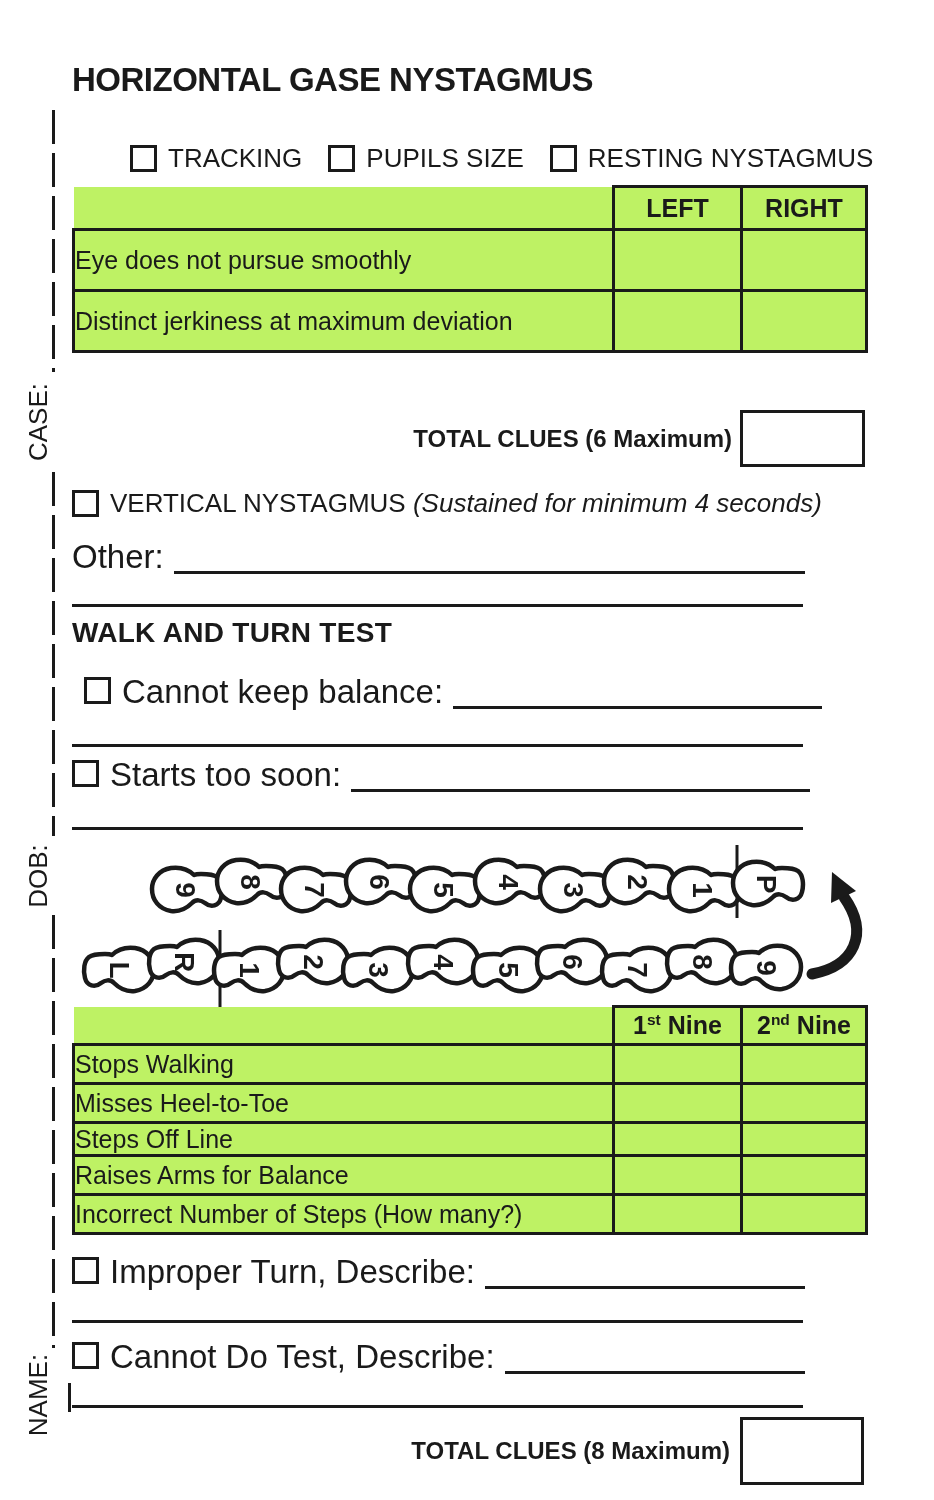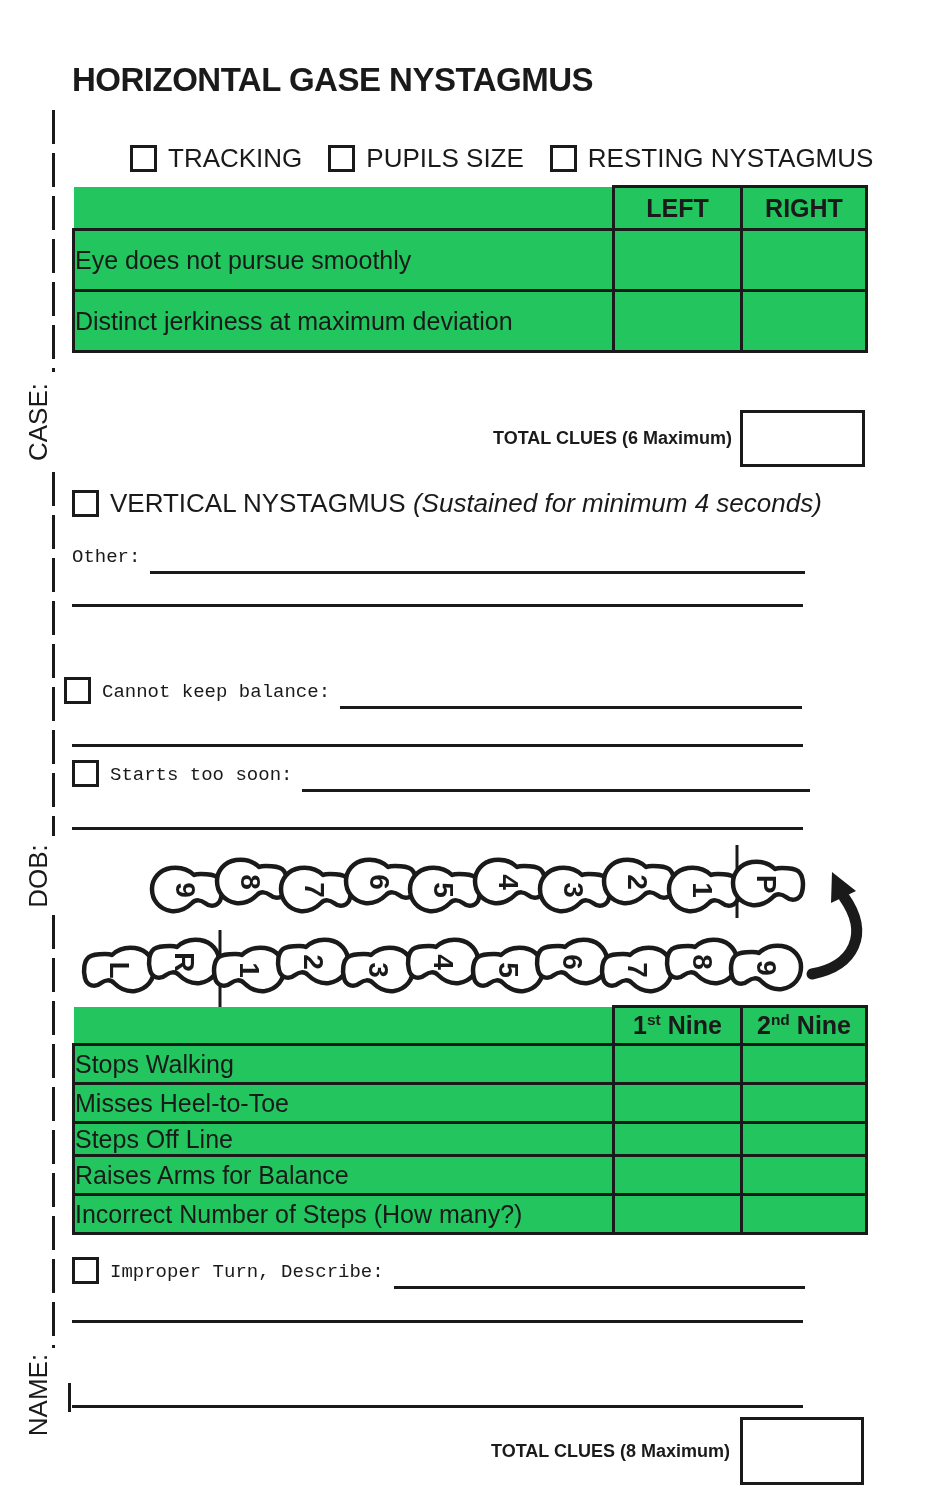--- a/index.html
+++ b/index.html
@@ -8,36 +8,36 @@
     font-family:"Liberation Sans","DejaVu Sans",sans-serif;color:#1a1a1a;
     overflow:hidden;margin:0 auto;
   }
   .abs{position:absolute;}
   .title{font-size:33px;font-weight:bold;letter-spacing:-0.5px;white-space:nowrap;}
   .heading{font-size:28px;font-weight:bold;letter-spacing:0.3px;white-space:nowrap;}
   .cbrow{display:flex;align-items:center;justify-content:flex-end;}
   .cb{display:inline-block;width:21px;height:21px;border:3px solid #1a1a1a;background:#fff;flex:0 0 auto;}
   .cb-label{margin-left:11px;font-size:26px;white-space:nowrap;}
   .fieldrow{display:flex;align-items:flex-end;}
-  .fieldrow .lbl{font-size:19px;white-space:nowrap;line-height:34px;font-family:Liberation Mono, monospace;}
+  .fieldrow .lbl{font-size:33px;white-space:nowrap;line-height:34px;}
   .fieldrow .cb{margin-bottom:5px;}
   .fieldrow .lbl{margin-left:11px;}
   .fill-line{flex:1 1 auto;border-bottom:3px solid #1a1a1a;height:30px;margin-left:10px;}
   .hline{position:absolute;height:3px;background:#1a1a1a;}
   .vdash{position:absolute;width:3px;background:repeating-linear-gradient(to bottom,#1a1a1a 0 34px,rgba(0,0,0,0) 34px 43px);}
   .vsolid{position:absolute;width:3px;background:#1a1a1a;}
   .mlabel{position:absolute;font-size:26px;white-space:nowrap;transform:translate(-50%,-50%) rotate(-90deg);}
   table.form{border-collapse:collapse;table-layout:fixed;}
-  table.form td{padding:0;background:#22c55e;}
+  table.form td{padding:0;background:#bef264;}
   td.bordered{border:3px solid #1a1a1a;}
   td.noborder{border:none;}
   td.rowlabel{font-size:25px;padding-left:9px;white-space:nowrap;}
   td.colhead{font-size:25px;font-weight:bold;text-align:center;vertical-align:middle;}
   td.scorecell{background:#fff;}
-  .total-label{font-size:18px;font-weight:bold;text-align:right;white-space:nowrap;}
+  .total-label{font-size:24px;font-weight:bold;text-align:right;white-space:nowrap;}
   .score-box{position:absolute;border:3px solid #1a1a1a;background:#fff;}
   sup{font-size:62%;}
   .nine-word{margin-left:7px;}
   .italic{font-style:italic;}
 </style>
 </head>
 <body>
 
 <div class="page">
 
@@ -97,22 +97,23 @@
     <span class="cb"></span>
     <span class="cb-label"><span>VERTICAL NYSTAGMUS</span> <span class="italic">(Sustained for minimum 4 seconds)</span></span>
   </div>
 
   <div class="abs fieldrow" style="left:72px;top:540px;width:733px;">
     <span class="lbl" style="margin-left:0;">Other:</span>
     <span class="fill-line"></span>
   </div>
   <div class="hline" style="left:72px;top:604px;width:731px;"></div>
 
-
-  <div class="abs fieldrow" style="left:64px;top:675px;width:738px;">
+  <div class="abs heading" style="left:72px;top:617px;">WALK AND TURN TEST</div>
+
+  <div class="abs fieldrow" style="left:84px;top:675px;width:738px;">
     <span class="cb"></span>
     <span class="lbl">Cannot keep balance:</span>
     <span class="fill-line"></span>
   </div>
   <div class="hline" style="left:72px;top:744px;width:731px;"></div>
 
   <div class="abs fieldrow" style="left:72px;top:758px;width:738px;">
     <span class="cb"></span>
     <span class="lbl">Starts too soon:</span>
     <span class="fill-line"></span>
@@ -225,18 +226,23 @@
   </tbody>
     </table>
 
   <div class="abs fieldrow" style="left:72px;top:1255px;width:733px;">
     <span class="cb"></span>
     <span class="lbl">Improper Turn, Describe:</span>
     <span class="fill-line"></span>
   </div>
   <div class="hline" style="left:72px;top:1320px;width:731px;"></div>
 
+  <div class="abs fieldrow" style="left:72px;top:1340px;width:733px;">
+    <span class="cb"></span>
+    <span class="lbl">Cannot Do Test, Describe:</span>
+    <span class="fill-line"></span>
+  </div>
   <div class="hline" style="left:72px;top:1405px;width:731px;"></div>
 
   <div class="abs total-label" style="left:300px;top:1417px;width:430px;line-height:68px;">TOTAL CLUES (8 Maximum)</div>
   <div class="score-box" style="left:740px;top:1417px;width:118px;height:62px;"></div>
 
 </div>
 
 </body></html>

